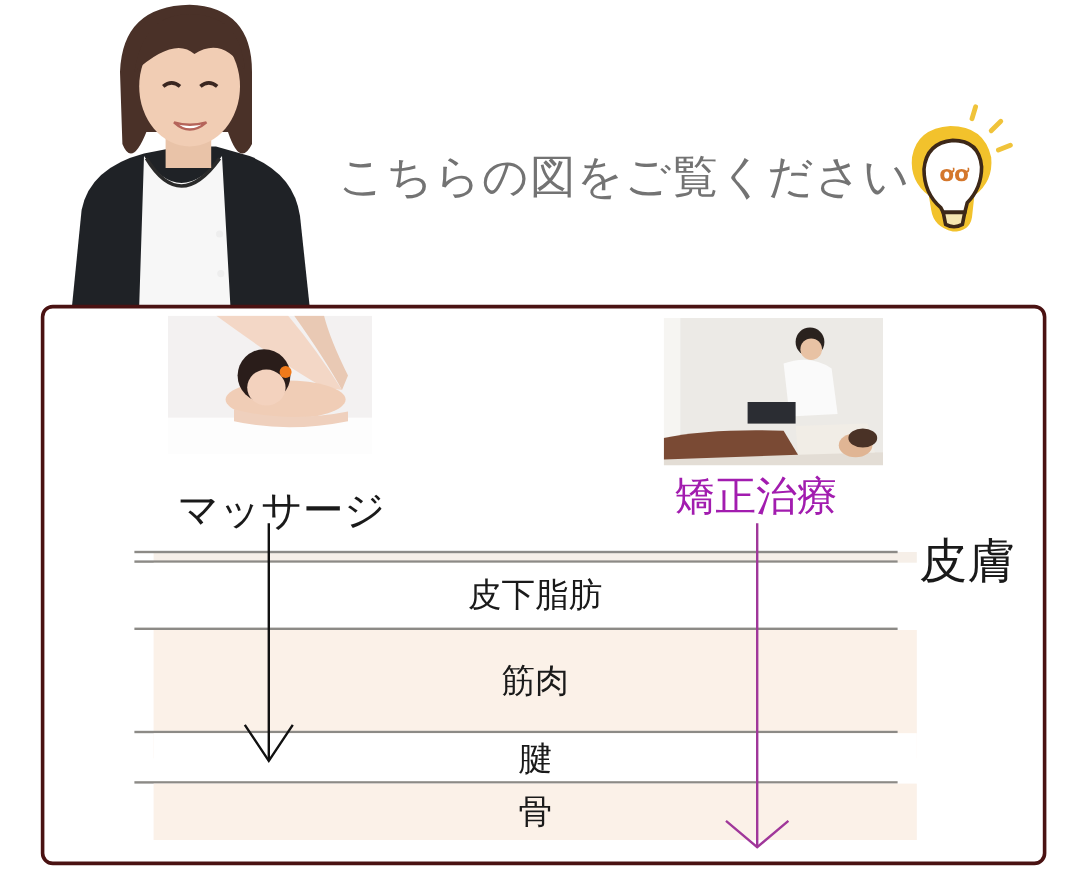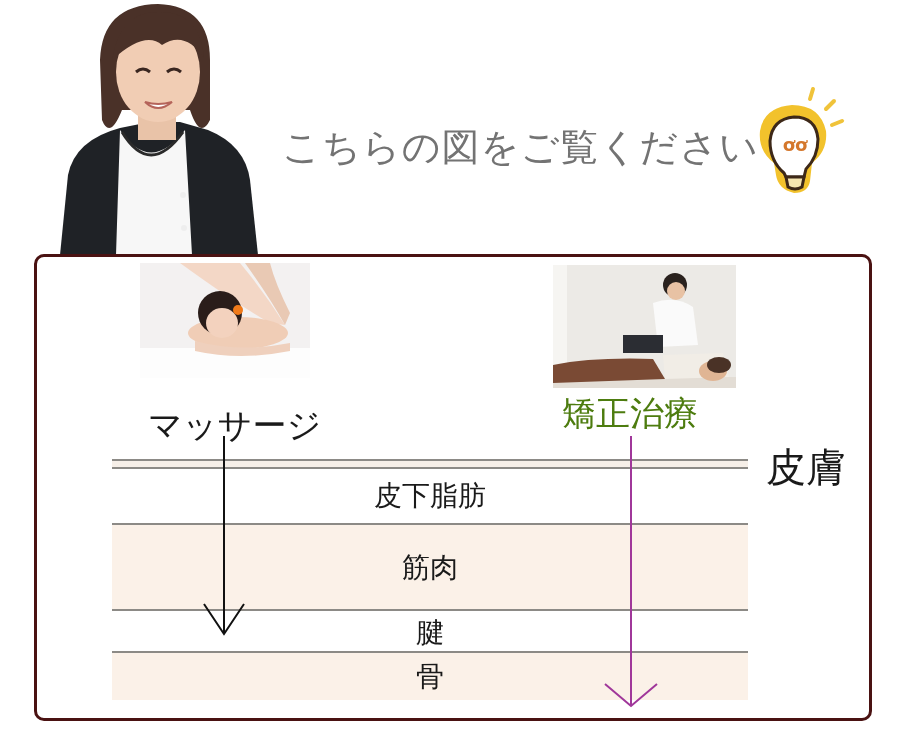--- a/index.html
+++ b/index.html
@@ -12,23 +12,23 @@
 
     .frame { position: absolute; left: 34px; top: 254px; width: 838px; height: 467px;
              border: 3px solid #4a1212; border-radius: 10px; background: #ffffff; }
 
     .photo { position: absolute; overflow: hidden; }
     .photo-massage { left: 140px; top: 263px; width: 170px; height: 115px; }
     .photo-chiro { left: 553px; top: 265px; width: 183px; height: 123px; }
 
     .label { position: absolute; font-size: 34px; white-space: nowrap; }
     .label-massage { left: 148px; top: 391px; color: #1a1a1a; margin-top: 12px; }
-    .label-chiro { left: 562px; top: 391px; color: #4d7c0f; }
+    .label-chiro { left: 562px; top: 391px; color: #a21caf; }
 
-    .layer { position: absolute; left: 112px; width: 636px; }
+    .layer { position: absolute; left: 128px; width: 636px; }
     .line { position: absolute; left: 112px; width: 636px; height: 2px; background: #8c8a86; }
     .layer-text { position: absolute; left: 0; right: 0; text-align: center; font-size: 28px; color: #1a1a1a; }
 
     .skin-label { position: absolute; left: 766px; top: 440px; font-size: 40px; }
 
     .arrow { position: absolute; pointer-events: none; }
   </style>
 </head>
 <body>
 

